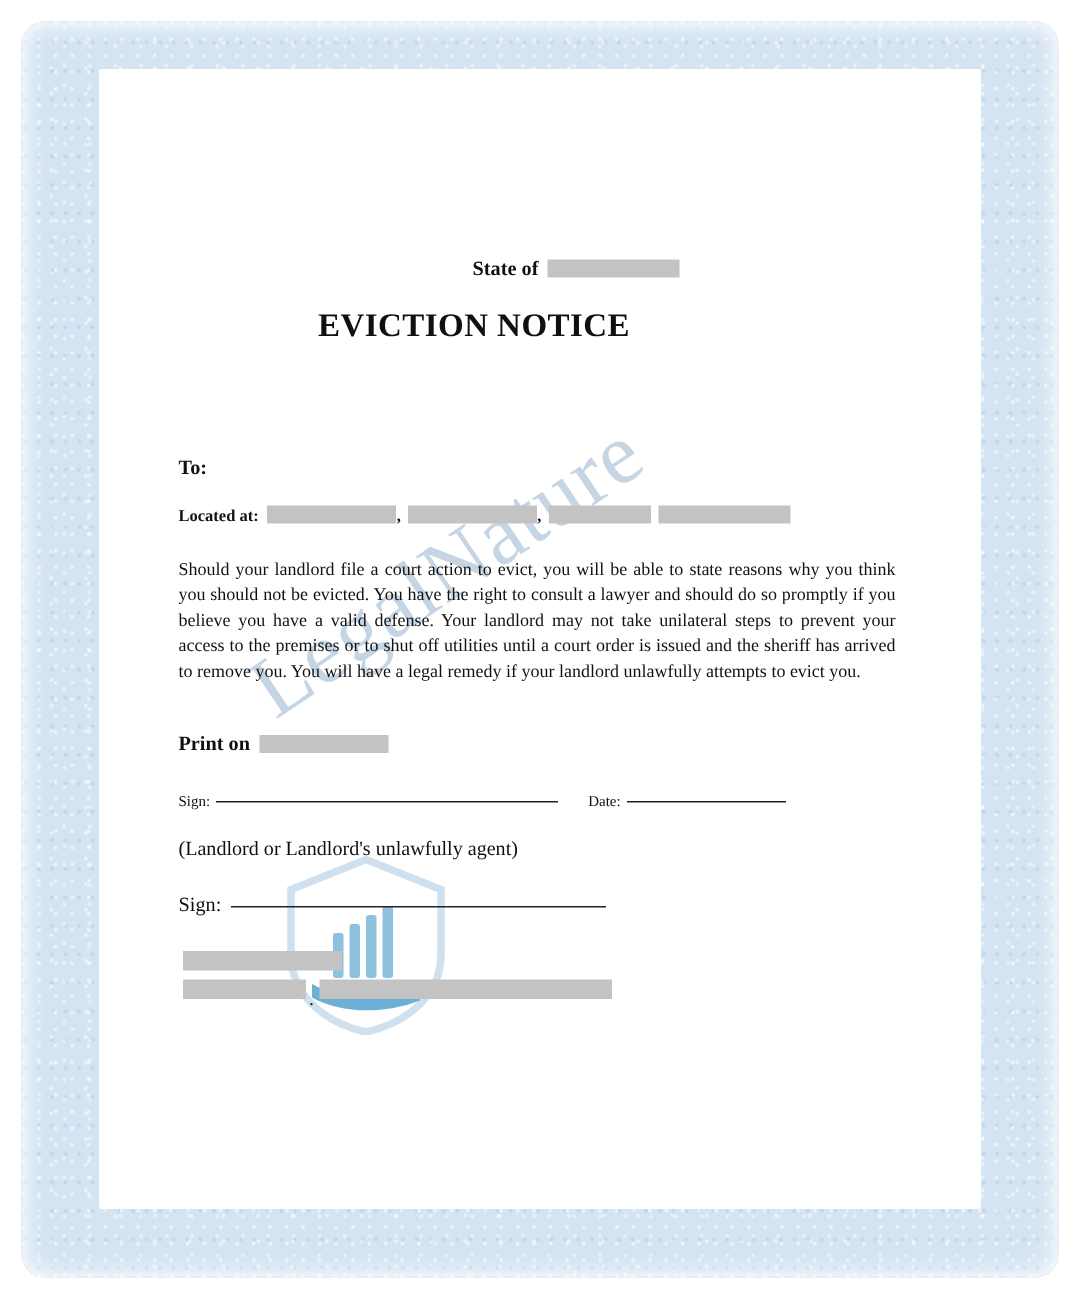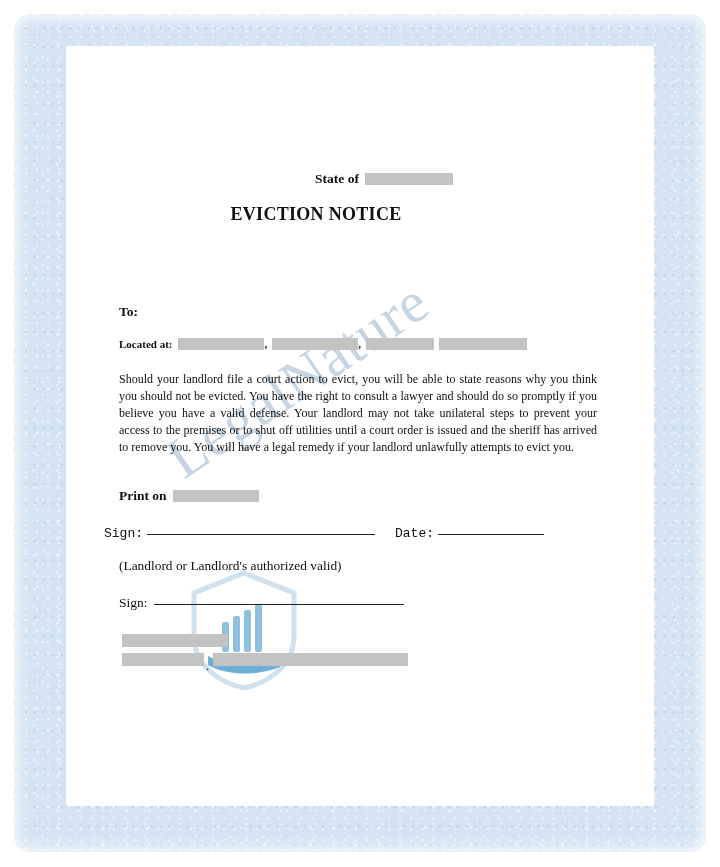--- a/index.html
+++ b/index.html
@@ -138,21 +138,21 @@
     top: -1px;
   }
 
   .doc-title {
     position: absolute;
     left: 0;
     top: 158px;
     width: 500px;
     text-align: center;
     font-weight: bold;
-    font-size: 18px;
+    font-size: 22px;
     letter-spacing: 0.3px;
   }
 
   .to-line {
     position: absolute;
     left: 53px;
     top: 258px;
     font-weight: bold;
     font-size: 13.5px;
   }
@@ -202,25 +202,24 @@
     height: 12px;
     background: #c3c3c3;
     vertical-align: middle;
     margin-left: 6px;
     position: relative;
     top: -1px;
   }
 
   .sign-row {
     position: absolute;
-    left: 38px;
+    left: 53px;
     top: 478px;
     width: 480px;
-    font-size: 13px;
-    font-family: Liberation Mono, monospace;
+    font-size: 10px;
   }
   .sign-label { display: inline-block; }
   .sign-rule {
     display: inline-block;
     width: 228px;
     border-bottom: 1px solid #222;
     height: 12px;
     margin-left: 4px;
     position: relative;
     top: -2px;
@@ -335,21 +334,21 @@
       <div class="paragraph">Should your landlord file a court action to evict, you will be able to state reasons why you think you should not be evicted. You have the right to consult a lawyer and should do so promptly if you believe you have a valid defense. Your landlord may not take unilateral steps to prevent your access to the premises or to shut off utilities until a court order is issued and the sheriff has arrived to remove you. You will have a legal remedy if your landlord unlawfully attempts to evict you.</div>
 
       <div class="served-line">
         <span>Print on</span><span class="fill"></span>
       </div>
 
       <div class="sign-row">
         <span class="sign-label">Sign:</span><span class="sign-rule"></span><span class="date-label">Date:</span><span class="date-rule"></span>
       </div>
 
-      <div class="agent-note">(Landlord or Landlord's authorized valid)</div>
+      <div class="agent-note">(Landlord or Landlord's unlawfully agent)</div>
 
       <div class="print-row">
         <span>Sign:</span><span class="print-rule"></span>
       </div>
 
       <div class="block-fill-1"></div>
       <div class="block-fill-2"></div>
       <div class="block-dot">.</div>
       <div class="block-fill-3"></div>
 

